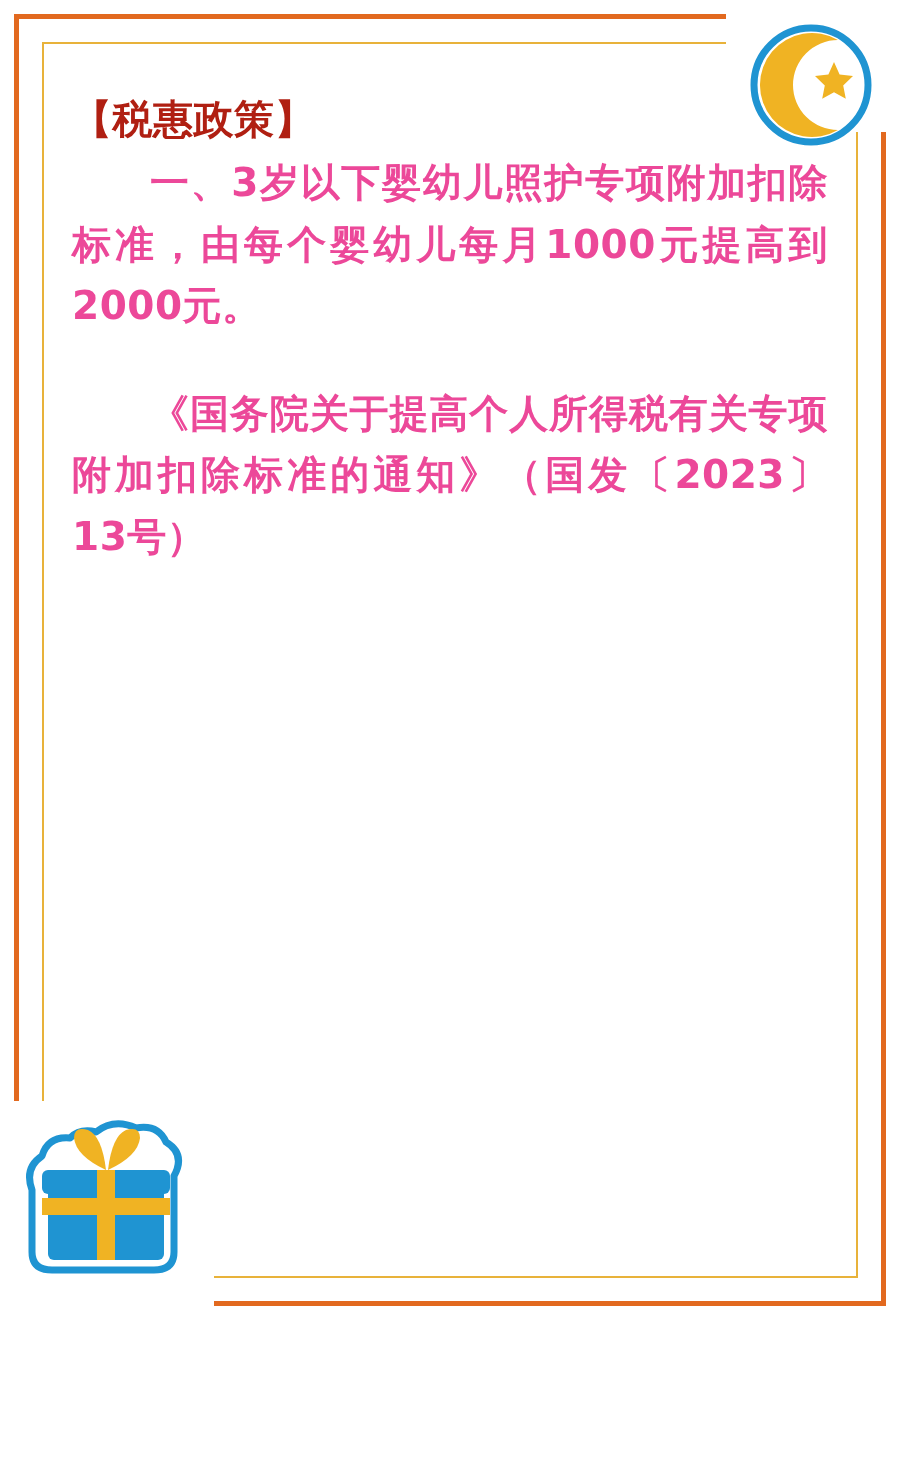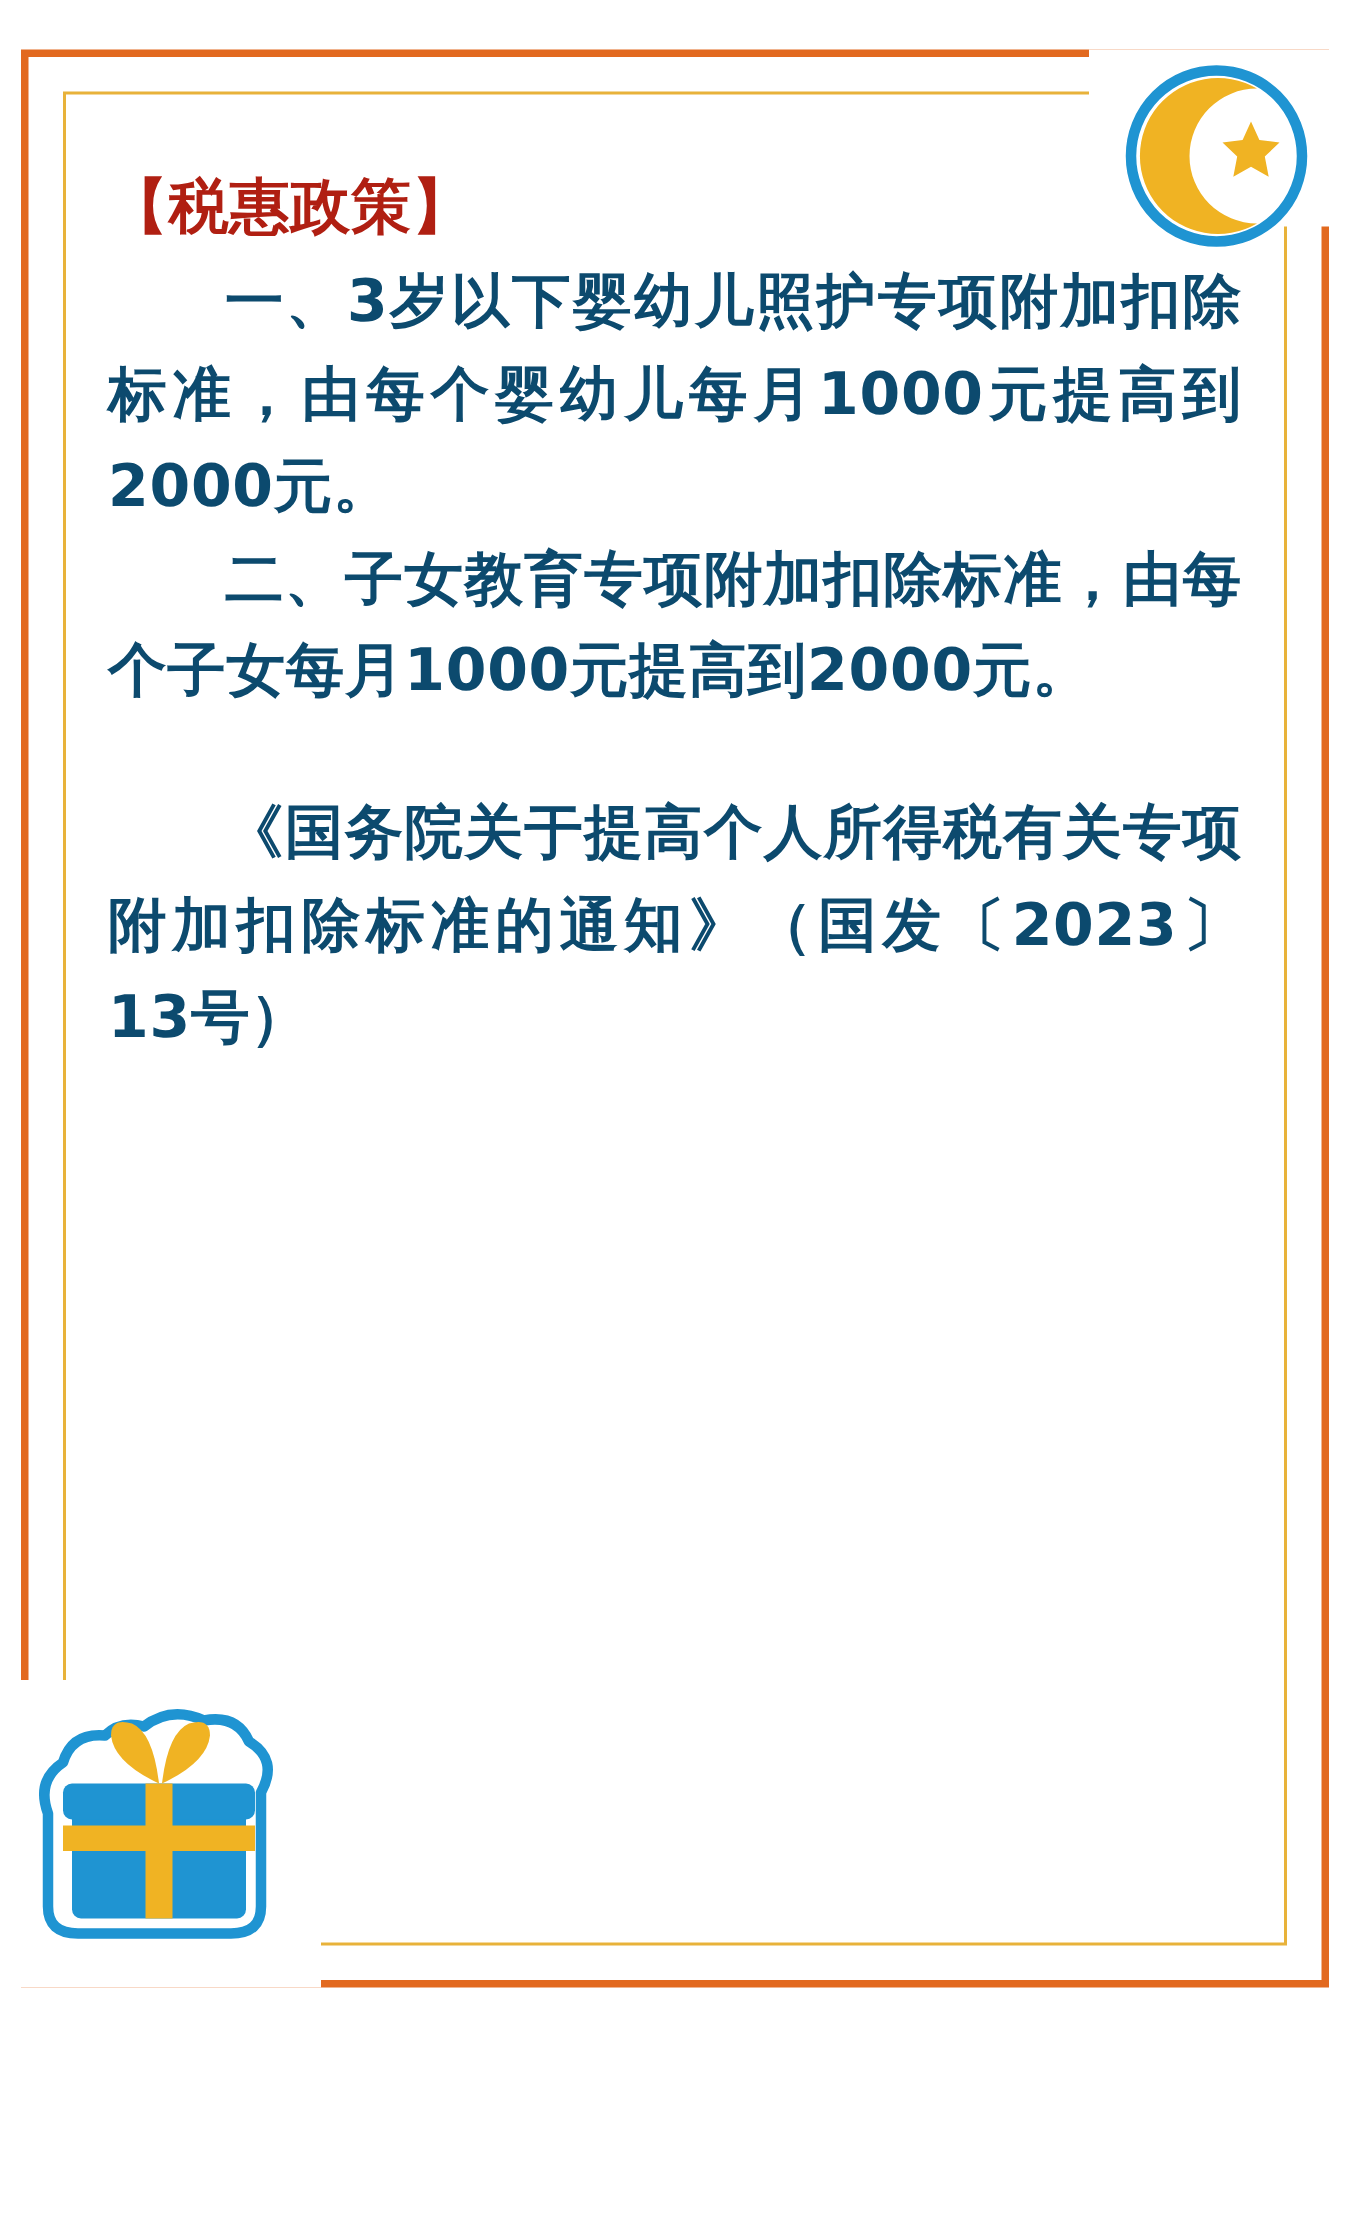--- a/index.html
+++ b/index.html
@@ -14,21 +14,20 @@
     overflow: hidden;
   }
 
   .poster {
     position: relative;
     width: 900px;
     height: 1320px;
     background: #ffffff;
     box-sizing: border-box;
     overflow: hidden;
-    margin-top: 19px;
   }
 
   
   .frame-outer {
     position: absolute;
     left: 14px;
     top: 14px;
     right: 14px;
     bottom: 14px;
     border: 5px solid #e2691f;
@@ -94,21 +93,21 @@
     font-family: "DejaVu Sans", sans-serif;
     font-weight: bold;
     font-size: 40px;
     line-height: 1.35;
     letter-spacing: 0.5px;
     margin: 0 0 6px 0;
     white-space: nowrap;
   }
 
   .para {
-    color: #0c4a6e;
+    color: #ec4899;
     font-family: "DejaVu Sans", sans-serif;
     font-weight: bold;
     font-size: 39px;
     line-height: 1.58;
     letter-spacing: 0.5px;
     margin: 0;
     text-align: justify;
     text-justify: inter-character;
   }
   .para.indent {
@@ -151,21 +150,20 @@
       <path d="M90 68 Q120 54 122 36 Q122 24 108 28 Q94 34 90 68 Z" fill="#f0b323"></path>
     </svg>
   </div>
 
   <div class="content">
 
     <h2 class="section-title">【税惠政策】</h2>
 
     <p class="para indent">一、3岁以下婴幼儿照护专项附加扣除标准，由每个婴幼儿每月1000元提高到2000元。</p>
 
-    <p class="para indent">二、子女教育专项附加扣除标准，由每个子女每月1000元提高到2000元。</p>
 
 
     <div class="gap-block"></div>
 
 
     <p class="para indent">《国务院关于提高个人所得税有关专项附加扣除标准的通知》（国发〔2023〕13号）</p>
 
   </div>
 </div>
 

